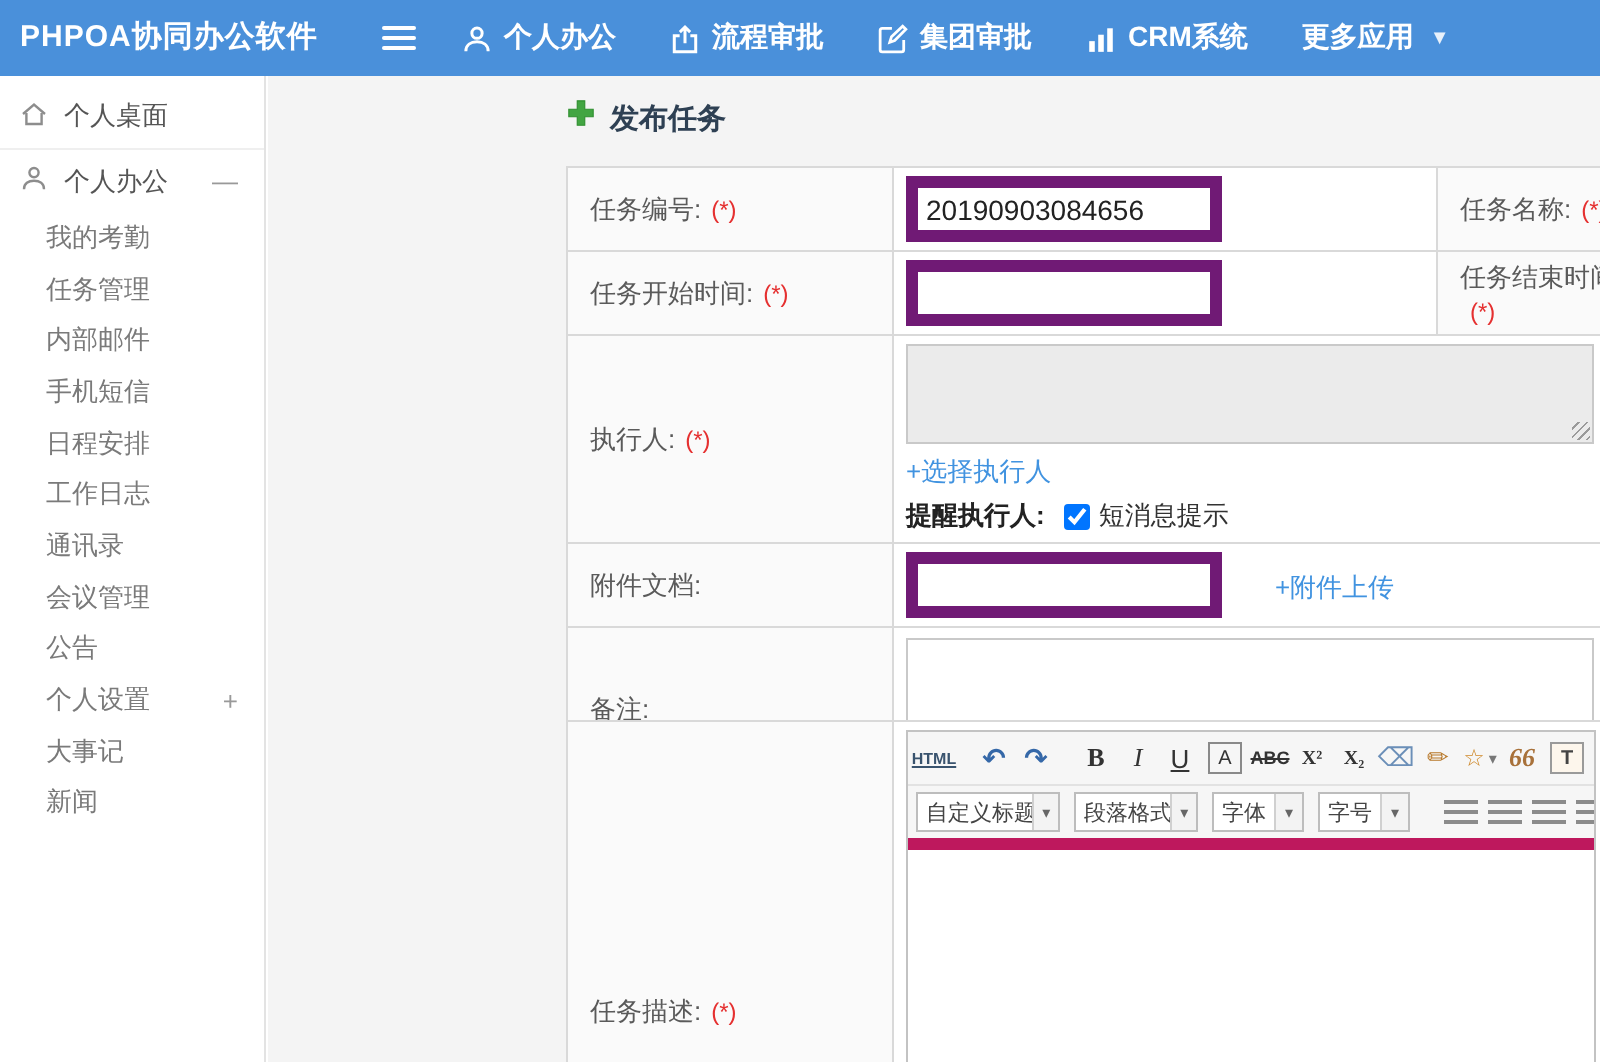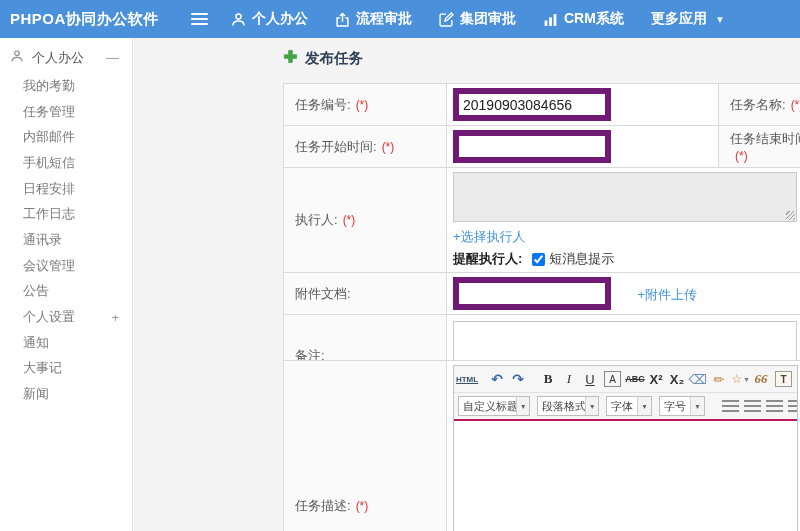--- a/index.html
+++ b/index.html
@@ -57,32 +57,32 @@
   a.blue-link{color:#4193e0;font-size:13px;text-decoration:none;cursor:pointer;}
   .link-line{margin-top:5px;}
   .remind-line{margin-top:4px;display:flex;align-items:center;font-size:13px;color:#333;}
   .remind-line b{font-weight:bold;color:#222;}
   .remind-line input{margin:0 4px 0 10px;width:13px;height:13px;}
 
   
   .editor{width:345px;border:1px solid #c3c3c3;background:#fff;box-sizing:border-box;height:282px;}
   .tbar{display:flex;align-items:center;background:#f6f6f6;height:26px;padding:0 4px;gap:3px;
         border-bottom:1px solid #e2e2e2;overflow:hidden;}
-  .tbar.r2{border-bottom:2px solid #be185d;}
+  .tbar.r2{border-bottom:6px solid #be185d;}
   .tb{display:inline-flex;align-items:center;justify-content:center;min-width:16px;height:20px;
       font-size:13px;color:#333;cursor:pointer;padding:0 1px;}
   .tb-sep{width:1px;height:16px;background:#d4d4d4;margin:0 3px;}
   .tb.html{font-size:8px;font-weight:bold;color:#39536e;letter-spacing:0;text-decoration:underline;}
   .tb.undo,.tb.redo{color:#3568a8;font-weight:bold;font-size:14px;}
   .tb.bold{font-family:"Liberation Serif","DejaVu Serif",serif;font-weight:bold;}
   .tb.italic{font-family:"Liberation Serif","DejaVu Serif",serif;font-style:italic;}
   .tb.under{text-decoration:underline;}
   .tb.boxa{border:1px solid #8a8a8a;font-size:10px;height:14px;min-width:13px;margin:0 2px;}
   .tb.strike{font-size:9px;font-weight:bold;text-decoration:line-through;}
-  .tb.supsub{font-size:13px;font-weight:bold;}
+  .tb.supsub{font-size:10px;font-weight:bold;font-family:Liberation Serif, serif;}
   .tb.eraser{color:#6b8fb8;font-size:13px;}
   .tb.brush{color:#b97b2e;font-size:13px;}
   .tb.magic{color:#cf8a2c;font-size:12px;}
   .tb.quote{font-family:"Liberation Serif","DejaVu Serif",serif;font-weight:bold;font-style:italic;
             color:#a8713a;font-size:13px;}
   .tb.pastet{border:1px solid #9a9a9a;background:#fdf6ec;font-size:10px;font-weight:bold;
              height:14px;min-width:13px;color:#444;margin:0 2px;}
   .tb .mini-caret{font-size:8px;color:#777;margin-left:2px;}
   .sel{display:inline-flex;align-items:center;height:20px;border:1px solid #bdbdbd;background:#fff;
        font-size:11px;color:#444;cursor:pointer;margin-right:4px;box-sizing:border-box;}
@@ -146,20 +146,29 @@
         <span>CRM系统</span>
       </div>
       <div class="nav-item">
         <span>更多应用</span>
         <span class="caret">▼</span>
       </div>
     </nav>
   </header>
 
   <aside class="sidebar">
+    <div class="side-item top first">
+      <span>
+        <svg width="14" height="14" viewBox="0 0 14 14" fill="none" stroke="#8d8d8d" stroke-width="1.2">
+          <path d="M1.5 7L7 2.3 12.5 7"></path>
+            <path d="M3.2 6.5V12h7.6V6.5"></path>
+        </svg>
+      </span>
+      <span>个人桌面</span>
+    </div>
     <div class="side-item top">
       <span>
         <svg width="14" height="14" viewBox="0 0 14 14" fill="none" stroke="#8d8d8d" stroke-width="1.2">
           <circle cx="7" cy="4.3" r="2.3"></circle>
             <path d="M2 12.6c0-2.9 2.2-4.2 5-4.2s5 1.3 5 4.2"></path>
         </svg>
       </span>
       <span>个人办公</span>
       <span class="expand-sign">—</span>
     </div>
@@ -187,23 +196,20 @@
     <div class="side-item child">
         <span>会议管理</span>
       </div>
     <div class="side-item child">
         <span>公告</span>
       </div>
     <div class="side-item child">
       <span>个人设置</span>
       <span class="expand-sign">+</span>
     </div>
-    <div class="side-item child">
-        <span>通知</span>
-      </div>
     <div class="side-item child">
         <span>大事记</span>
       </div>
     <div class="side-item child">
         <span>新闻</span>
       </div>
   </aside>
 
   <main class="main"></main>
 

